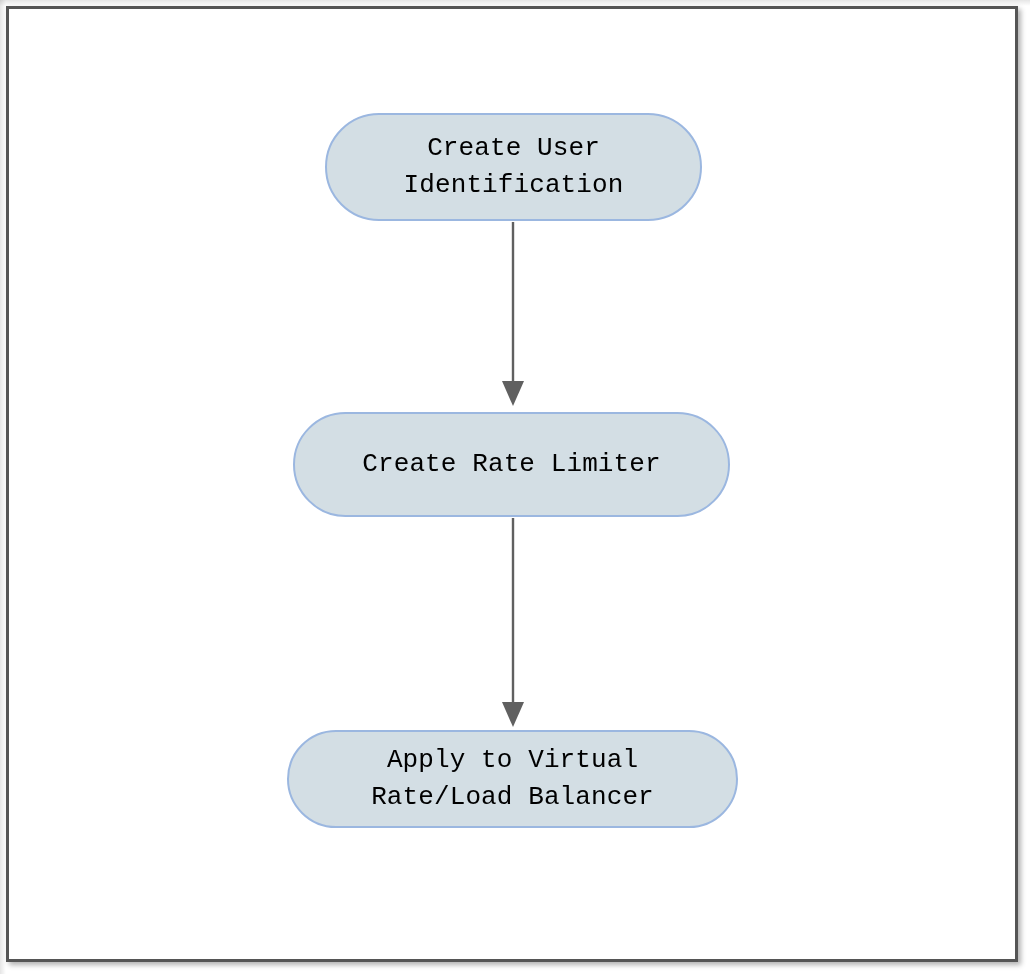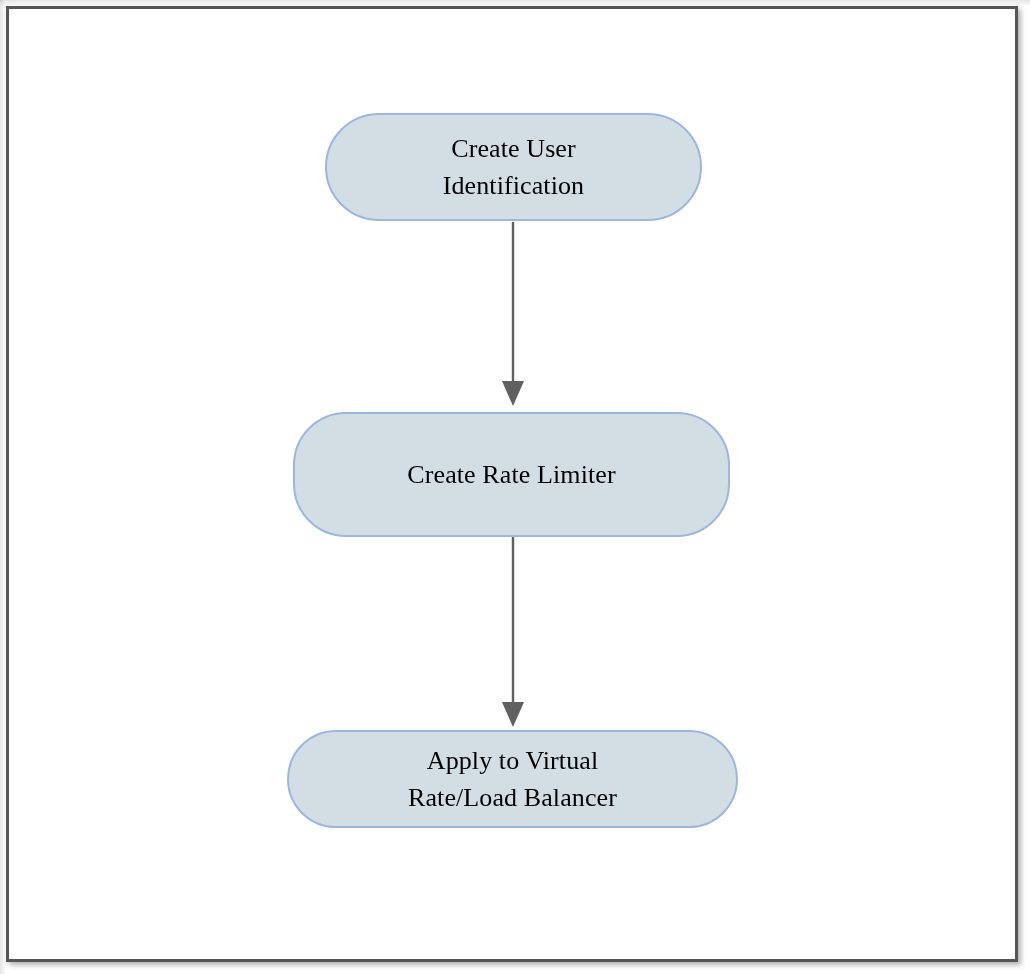--- a/index.html
+++ b/index.html
@@ -57,37 +57,37 @@
     border: 2px solid #9bb7e0;
     display: flex;
     align-items: center;
     justify-content: center;
     text-align: center;
   }
   .flow-node .node-label {
     color: #000000;
     font-size: 26px;
     line-height: 37px;
-    font-family: Liberation Serif, serif;
+    font-family: Liberation Mono, monospace;
     letter-spacing: 0.1px;
     white-space: pre-line;
   }
 
   #node-create-user-identification {
     left: 325px;
     top: 113px;
     width: 377px;
     height: 108px;
     border-radius: 54px;
   }
   #node-create-rate-limiter {
     left: 293px;
     top: 412px;
     width: 437px;
-    height: 125px;
+    height: 105px;
     border-radius: 53px;
   }
   #node-apply-to-virtual-host {
     left: 287px;
     top: 730px;
     width: 451px;
     height: 98px;
     border-radius: 49px;
   }
 

